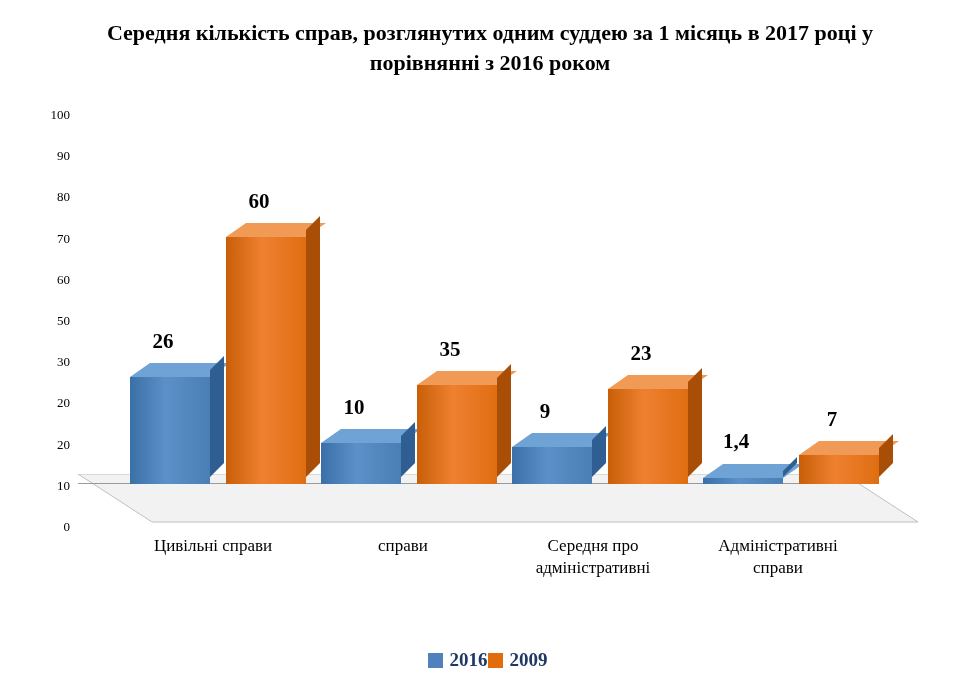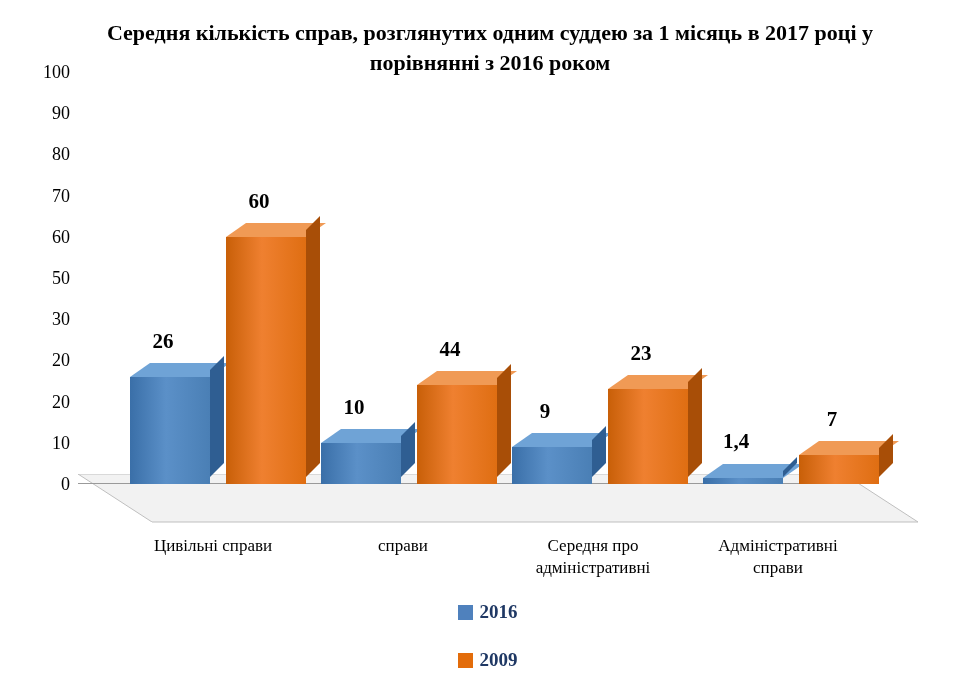--- a/index.html
+++ b/index.html
@@ -38,24 +38,25 @@
     top: 72px;
     width: 840px;
     height: 450px;
   }
   
   .ytick {
     position: absolute;
     right: 100%;
     margin-right: 8px;
     transform: translateY(-50%);
-    font-size: 18px;
+    font-size: 13px;
     color: #000000;
     white-space: nowrap;
     font-family: "Liberation Serif", serif;
+    margin-top: 43px;
   }
   
   .floor {
     position: absolute;
     left: 0;
     bottom: -10px;
     width: 840px;
     height: 58px;
   }
   
@@ -116,22 +117,20 @@
   }
   
   .legend {
     position: absolute;
     left: 0;
     right: 0;
     bottom: 18px;
     display: flex;
     justify-content: center;
     align-items: center;
-    gap: 26px;
-    flex-direction: column;
   }
   .legend-item {
     display: flex;
     align-items: center;
     gap: 7px;
   }
   .legend-swatch {
     width: 15px;
     height: 15px;
     display: inline-block;
@@ -192,21 +191,21 @@
         <div class="top" style="top:-14px; background:#6fa3d6; transform:skewX(-55deg); transform-origin:bottom left;"></div>
         <div class="side" style="right:-14px; bottom:7px; height:41px; background:#2f5e92; transform:skewY(-45deg); transform-origin:bottom left;"></div>
       </div>
       <div class="bar-label" style="left:236px; bottom:64px;">10</div>
 
       <div class="bar" style="left:339px; width:80px; height:99px;">
         <div class="front" style="background:linear-gradient(to right,#c85f08 0%,#ef8030 45%,#df6e12 100%);"></div>
         <div class="top" style="top:-14px; background:#f09a55; transform:skewX(-55deg); transform-origin:bottom left;"></div>
         <div class="side" style="right:-14px; bottom:7px; height:99px; background:#a84e07; transform:skewY(-45deg); transform-origin:bottom left;"></div>
       </div>
-      <div class="bar-label" style="left:332px; bottom:122px;">44</div>
+      <div class="bar-label" style="left:332px; bottom:122px;">35</div>
 
       <div class="bar" style="left:434px; width:80px; height:37px;">
         <div class="front" style="background:linear-gradient(to right,#3a6fa8 0%,#5b90c8 45%,#4a7fb5 100%);"></div>
         <div class="top" style="top:-14px; background:#6fa3d6; transform:skewX(-55deg); transform-origin:bottom left;"></div>
         <div class="side" style="right:-14px; bottom:7px; height:37px; background:#2f5e92; transform:skewY(-45deg); transform-origin:bottom left;"></div>
       </div>
       <div class="bar-label" style="left:427px; bottom:60px;">9</div>
 
       <div class="bar" style="left:530px; width:80px; height:95px;">
         <div class="front" style="background:linear-gradient(to right,#c85f08 0%,#ef8030 45%,#df6e12 100%);"></div>

